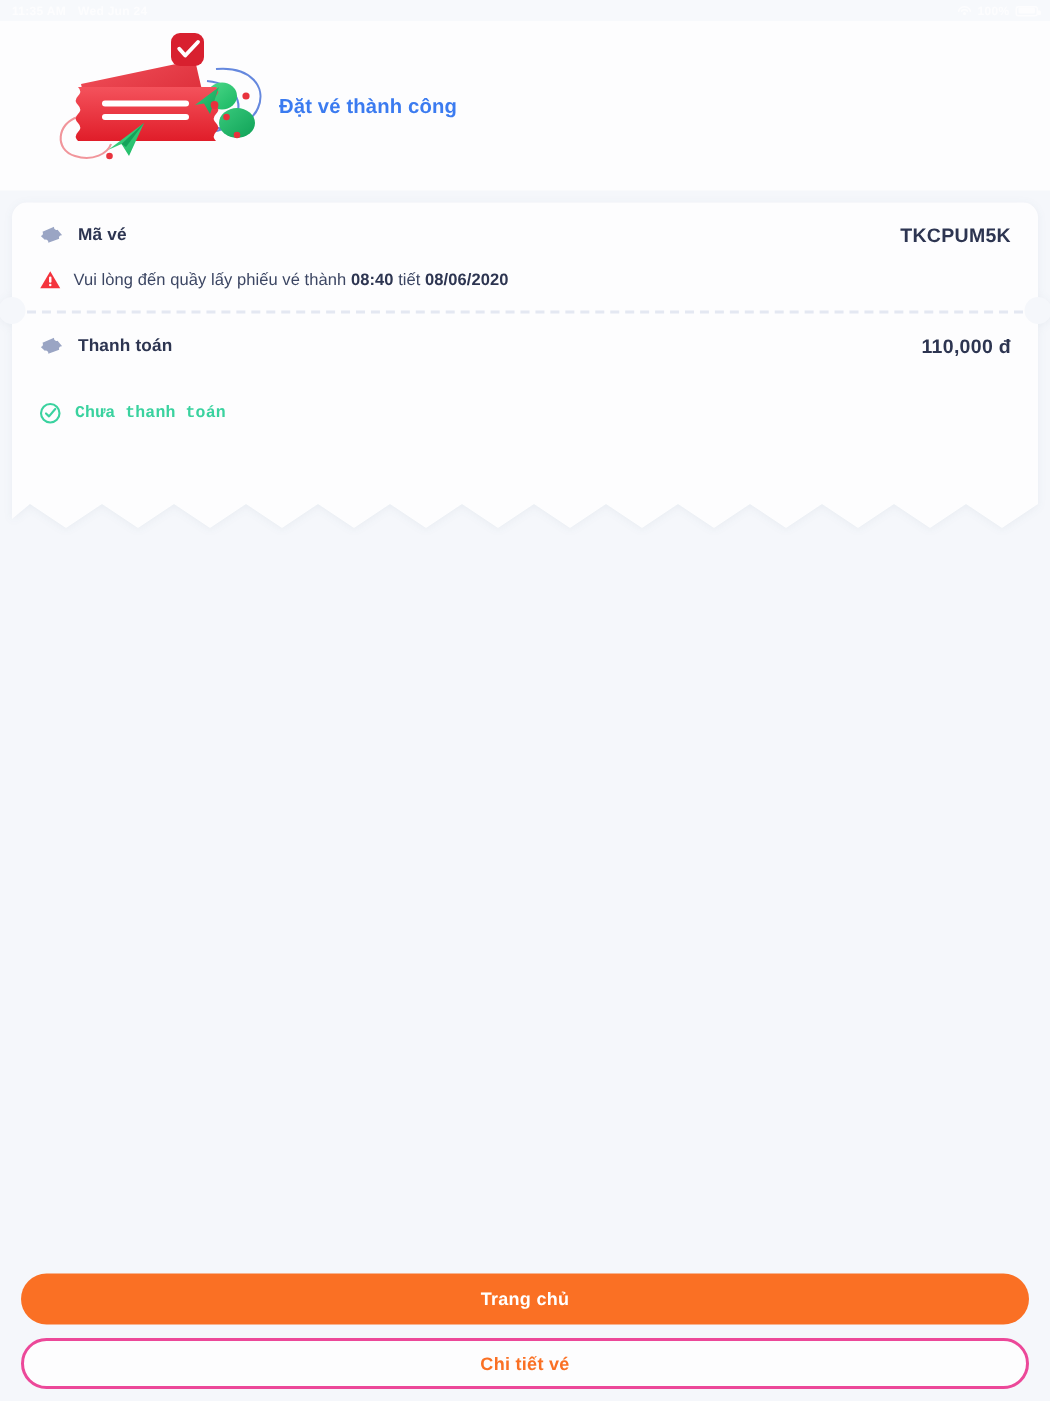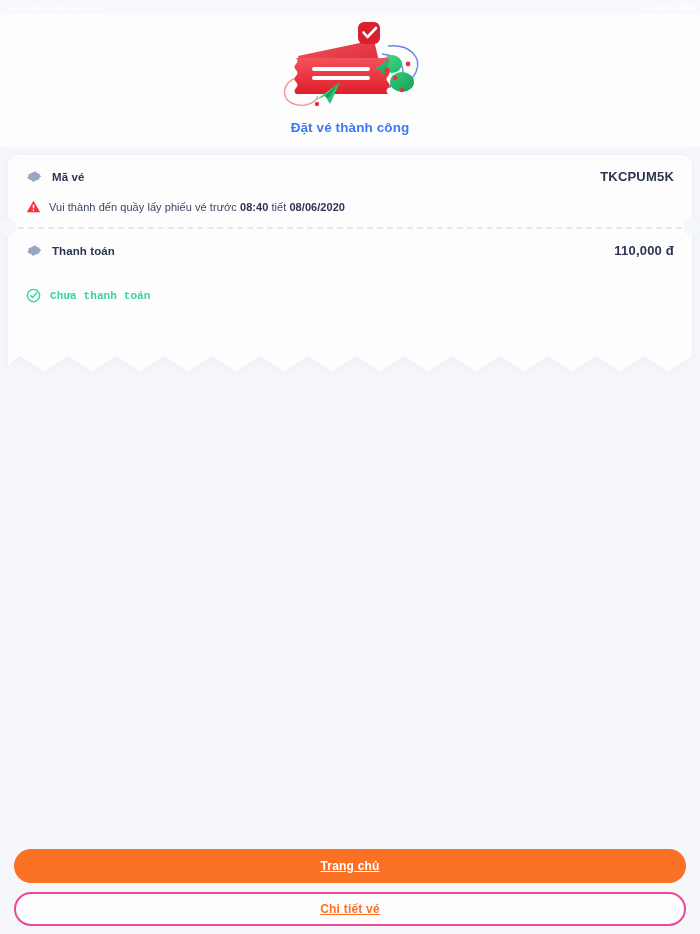--- a/index.html
+++ b/index.html
@@ -59,22 +59,23 @@
     background: #fdfdfe; border-radius: 1px;
   }
 
   
   .hero {
     width: 100%;
     background: #fdfdfe;
     padding-top: 6px;
     padding-bottom: 12px;
     display: flex;
-    flex-direction: column;
-    align-items: center;
+    flex-direction: row;
+    align-items: center;
+    padding-left: 26px;
   }
   .illus { width: 160px; height: 95px; position: relative; }
   .illus svg { width: 100%; height: 100%; display: block; }
 
   .hero-title {
     margin-top: 5px;
     font-size: 13.5px;
     font-weight: 700;
     color: #3b7bf0;
     letter-spacing: .1px;
@@ -196,21 +197,20 @@
     height: 34px;
     border-radius: 17px;
     display: flex;
     align-items: center;
     justify-content: center;
     font-size: 12px;
     font-weight: 700;
     letter-spacing: .2px;
     cursor: pointer;
     user-select: none;
-    text-decoration: underline;
   }
   .btn-primary {
     background: #fa7024;
     color: #ffffff;
     border: none;
   }
   .btn-ghost {
     background: #fdfdfe;
     color: #fa7024;
     border: 2px solid #ec4899;
@@ -312,21 +312,21 @@
     </div>
 
     <div class="warn-line">
       <span class="warn-ico">
         <svg viewBox="0 0 18 16" xmlns="http://www.w3.org/2000/svg">
           <path d="M9 1 L17.2 15 H0.8 Z" fill="#f4333d"></path>
           <rect x="8" y="5.4" width="2" height="5" rx="1" fill="#ffffff"></rect>
           <circle cx="9" cy="12.3" r="1.05" fill="#ffffff"></circle>
         </svg>
       </span>
-      <span class="warn-text"><span>Vui thành đến quầy lấy phiếu vé trước</span>
+      <span class="warn-text"><span>Vui lòng đến quầy lấy phiếu vé thành</span>
         <b>08:40</b>
         <span>tiết</span>
         <b>08/06/2020</b>
       </span>
     </div>
 
     <div class="sep">
       <span class="notch l"></span>
       <span class="dash"></span>
       <span class="notch r"></span>

